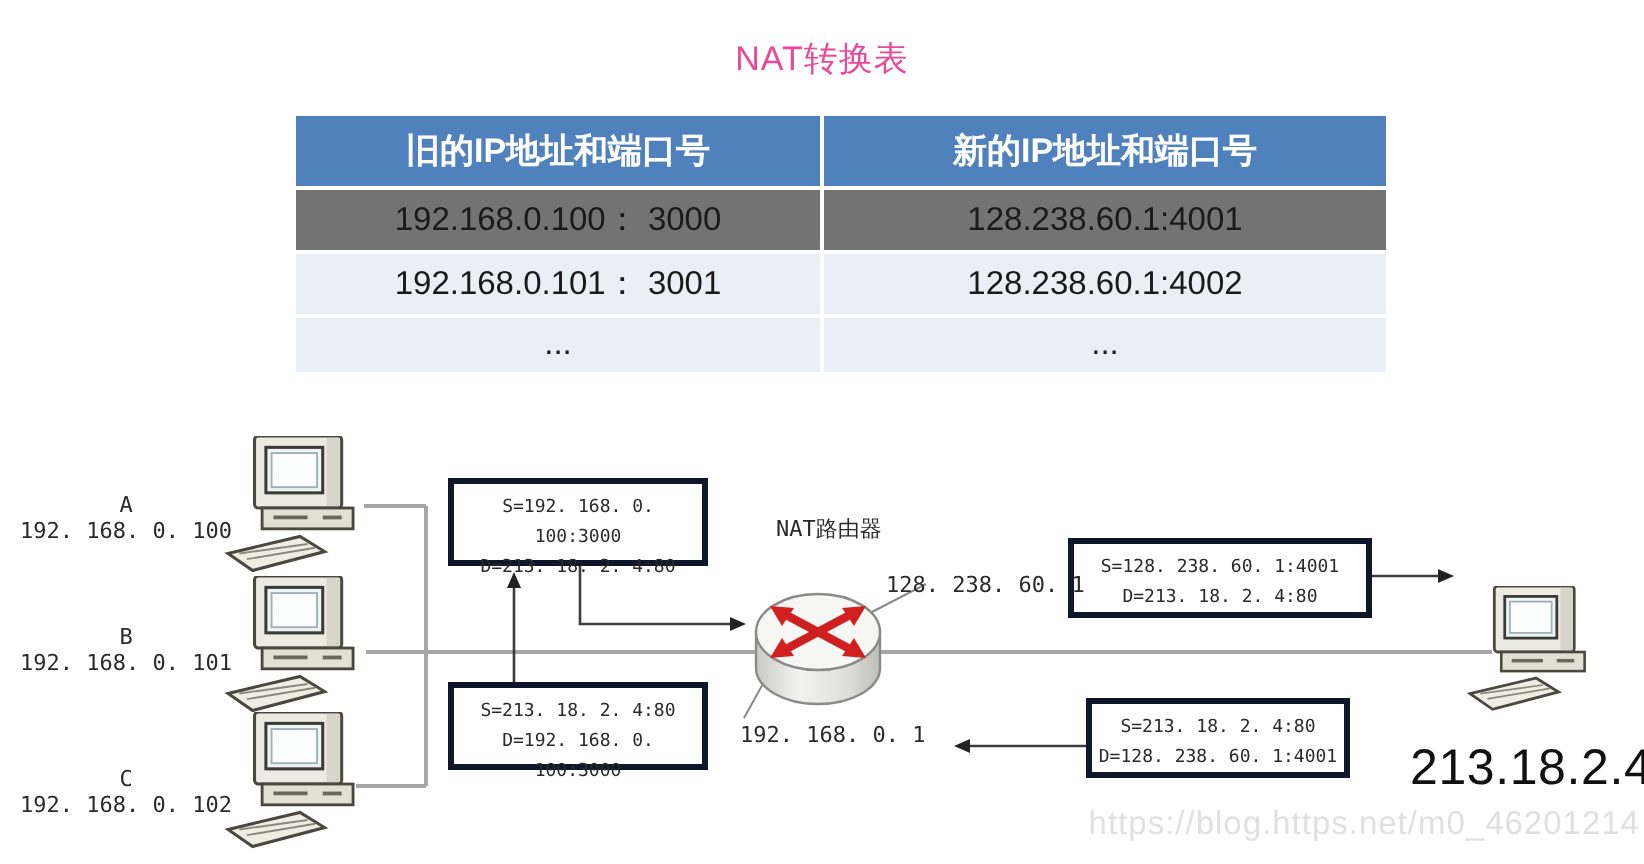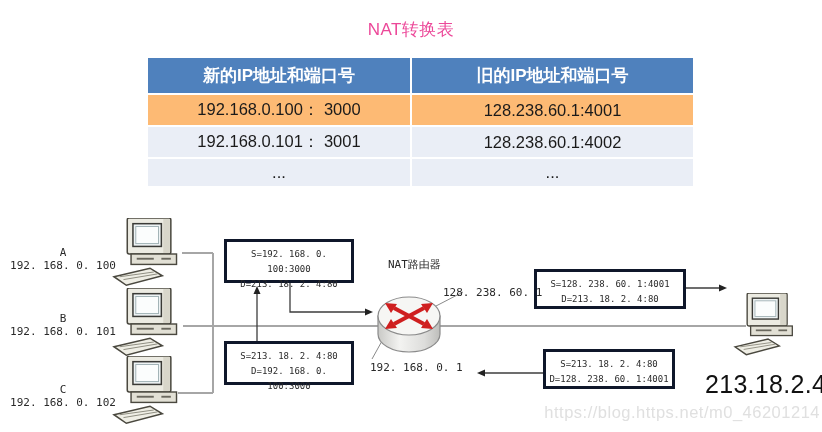--- a/index.html
+++ b/index.html
@@ -9,21 +9,21 @@
 
   
   #page-title{left:0;right:0;top:18px;text-align:center;font-size:17px;color:#ec4899;letter-spacing:.5px;}
 
   
   #nat-table{left:148px;top:58px;width:545px;}
   .t-row{display:grid;grid-template-columns:262px 1fr;column-gap:2px;margin-bottom:2px;}
   .t-cell{display:flex;align-items:center;justify-content:center;}
   .t-head .t-cell{height:35px;background:#4f81bd;color:#ffffff;font-weight:bold;font-size:17px;}
   .t-body .t-cell{height:30px;font-size:16.5px;color:#1a1a1a;}
-  .band-odd .t-cell{background:#fdba74;}
+  .band-odd .t-cell{background:#737373;}
   .band-even .t-cell{background:#eaeef6;}
   .t-last .t-cell{height:27px;}
 
   
   .mono{font-family:"DejaVu Sans Mono","Liberation Mono",monospace;}
   .hostlbl{width:120px;text-align:center;font-size:11px;line-height:13px;color:#2a2a2a;}
   .pktbox{background:#fff;border:3px solid #0f172a;text-align:center;
           font-size:9px;line-height:15px;color:#2a2a2a;padding-top:5px;box-sizing:border-box;}
   .tag{font-size:11px;color:#2a2a2a;white-space:nowrap;}
   #remote-ip-label{font-size:25px;color:#111;font-weight:500;letter-spacing:.3px;}
@@ -31,22 +31,22 @@
 </style>
 </head>
 <body>
 
 <div id="stage">
 
   <div class="abs" id="page-title">NAT转换表</div>
 
   <div class="abs" id="nat-table">
     <div class="t-row t-head">
+      <div class="t-cell">旧的IP地址和端口号</div>
       <div class="t-cell">新的IP地址和端口号</div>
-      <div class="t-cell">旧的IP地址和端口号</div>
     </div>
     <div class="t-row t-body band-odd">
       <div class="t-cell">192.168.0.100： 3000</div>
       <div class="t-cell">128.238.60.1:4001</div>
     </div>
     <div class="t-row t-body band-even">
       <div class="t-cell">192.168.0.101： 3001</div>
       <div class="t-cell">128.238.60.1:4002</div>
     </div>
     <div class="t-row t-body band-even t-last">

